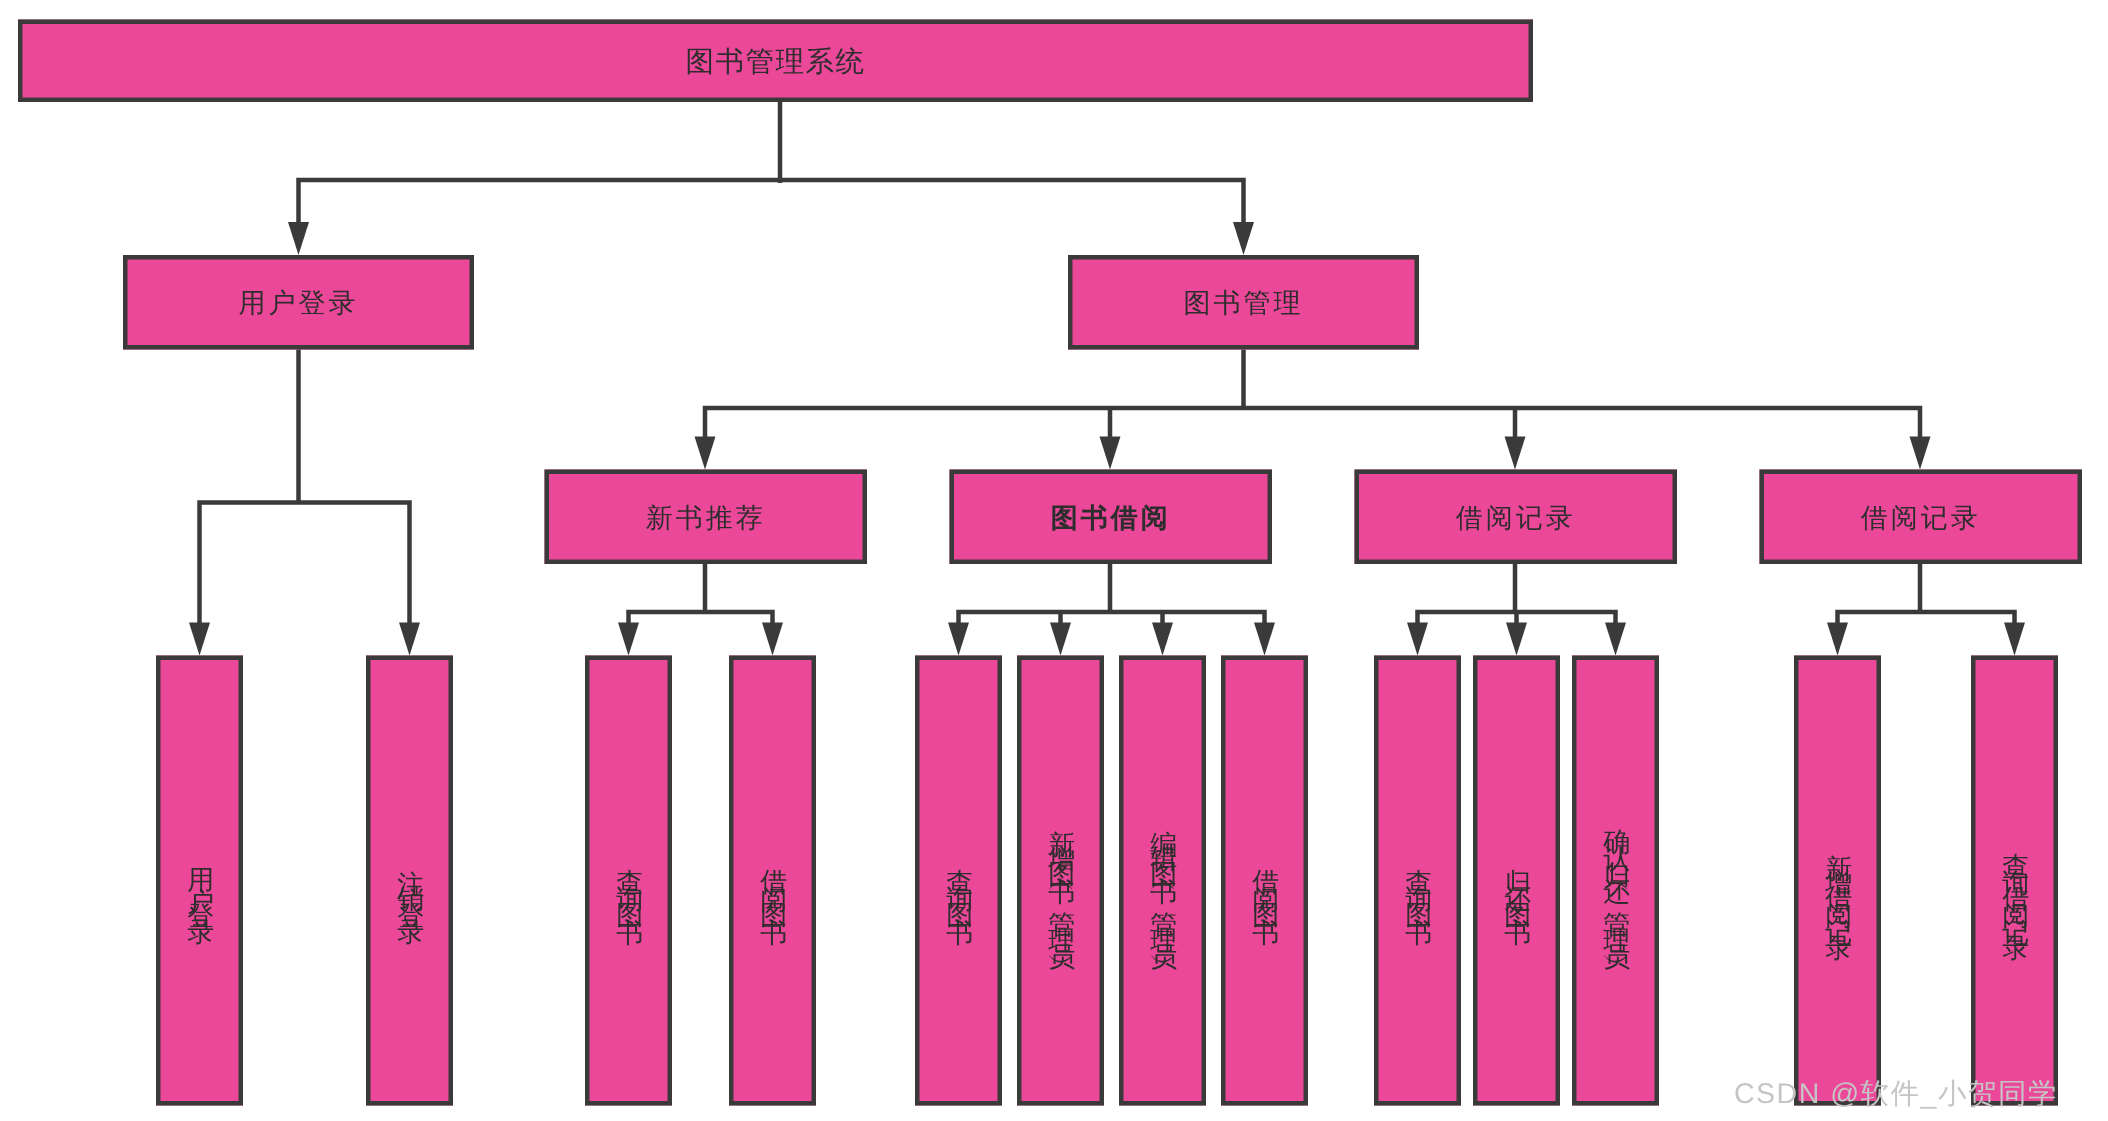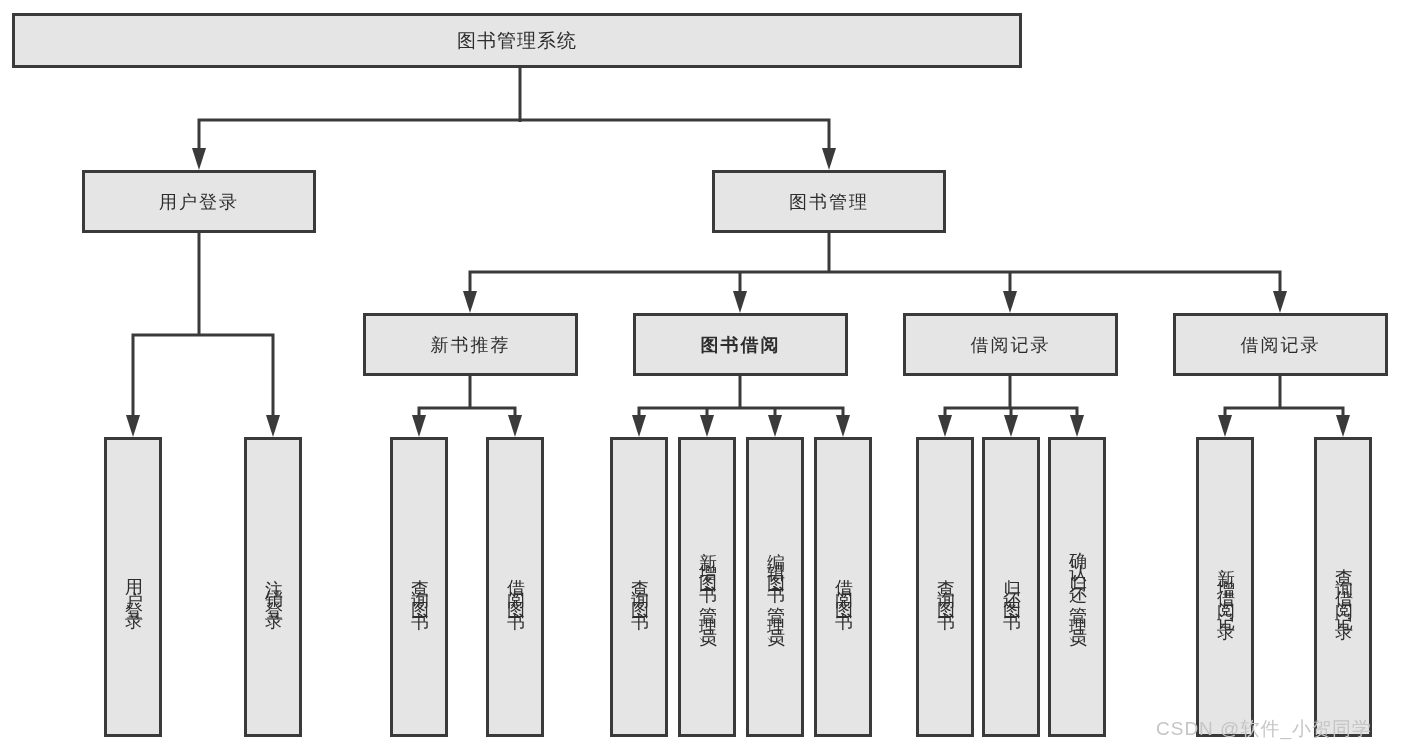--- a/index.html
+++ b/index.html
@@ -17,21 +17,21 @@
     font-family:"Liberation Sans","DejaVu Sans",sans-serif;
     overflow:hidden;
   }
   .connector{position:absolute;left:0;top:0;z-index:0;pointer-events:none;}
   .connector path{stroke:var(--line);stroke-width:3;fill:none;}
   .connector polygon{fill:var(--line);stroke:none;}
   .node{
     position:absolute;
     box-sizing:border-box;
     border:3px solid var(--box_border);
-    background:#e5e5e5;
+    background:#ec4899;
     display:flex;align-items:center;justify-content:center;
     color:var(--text);
     z-index:1;
     text-align:right;
   }
   .h-label{
     font-size:18px;
     letter-spacing:2px;
     white-space:nowrap;
     color:var(--text);

